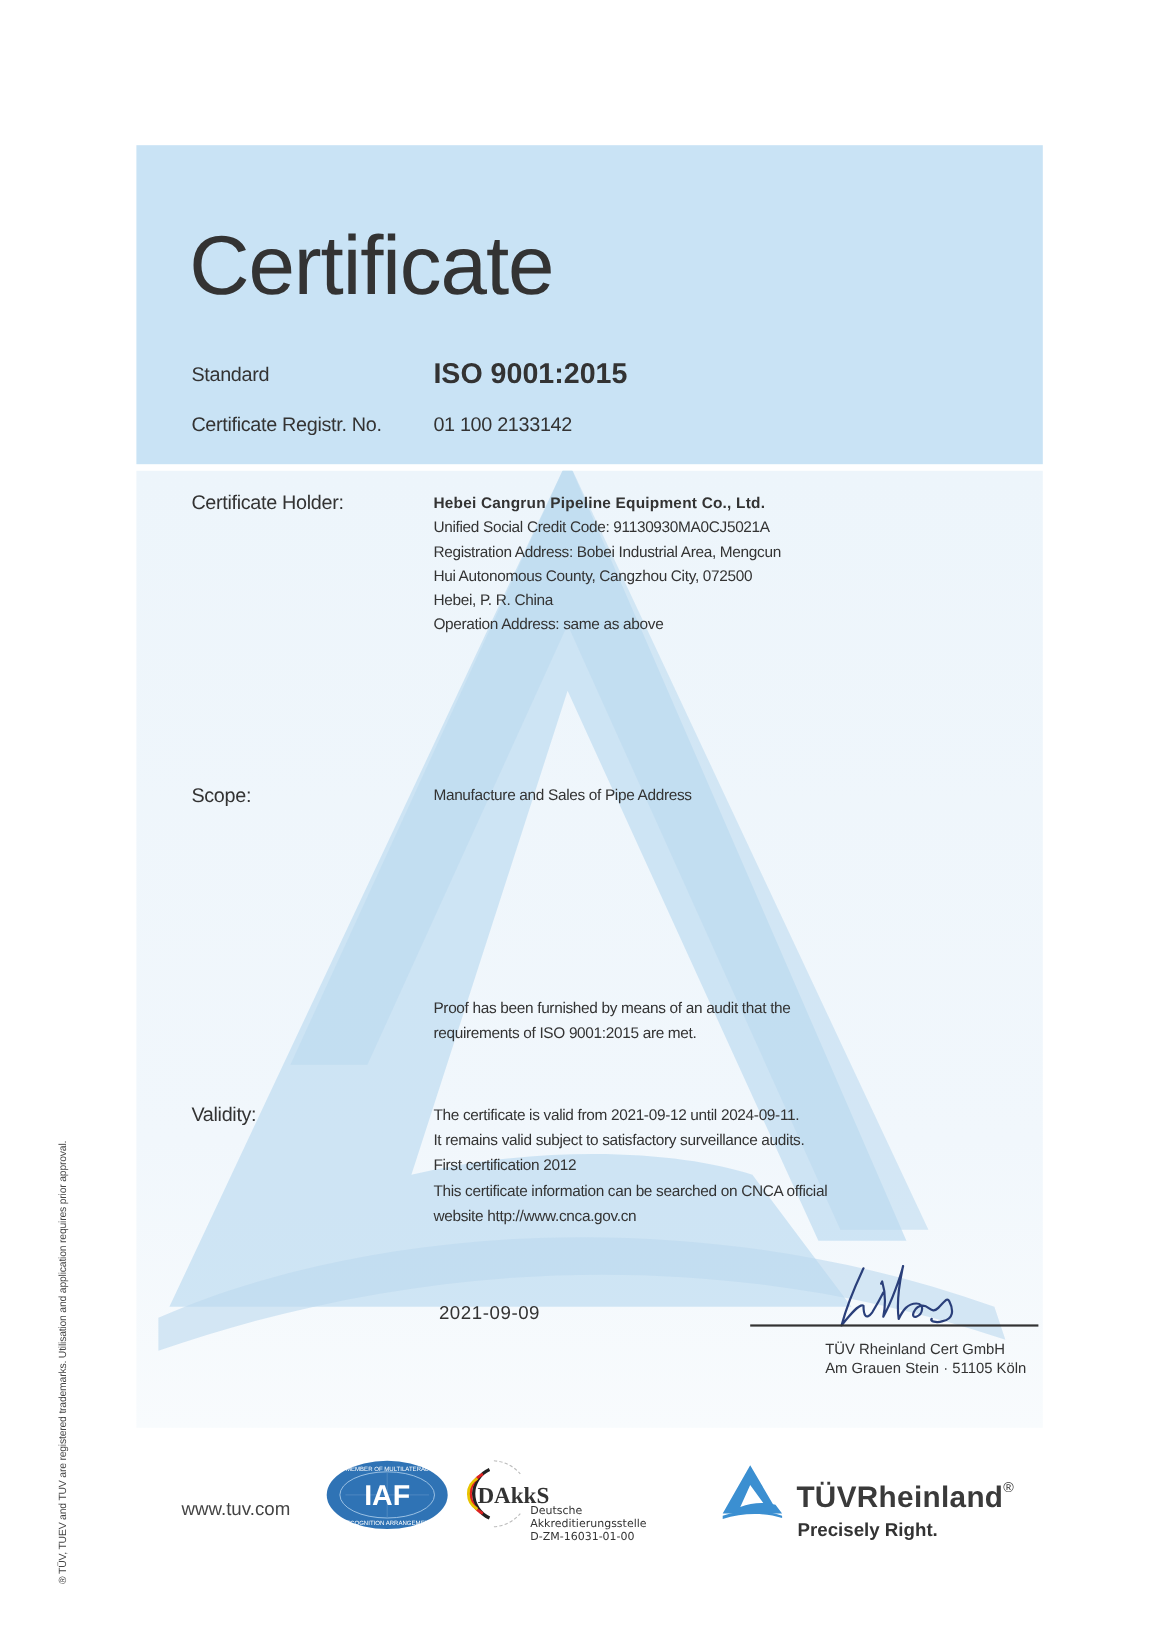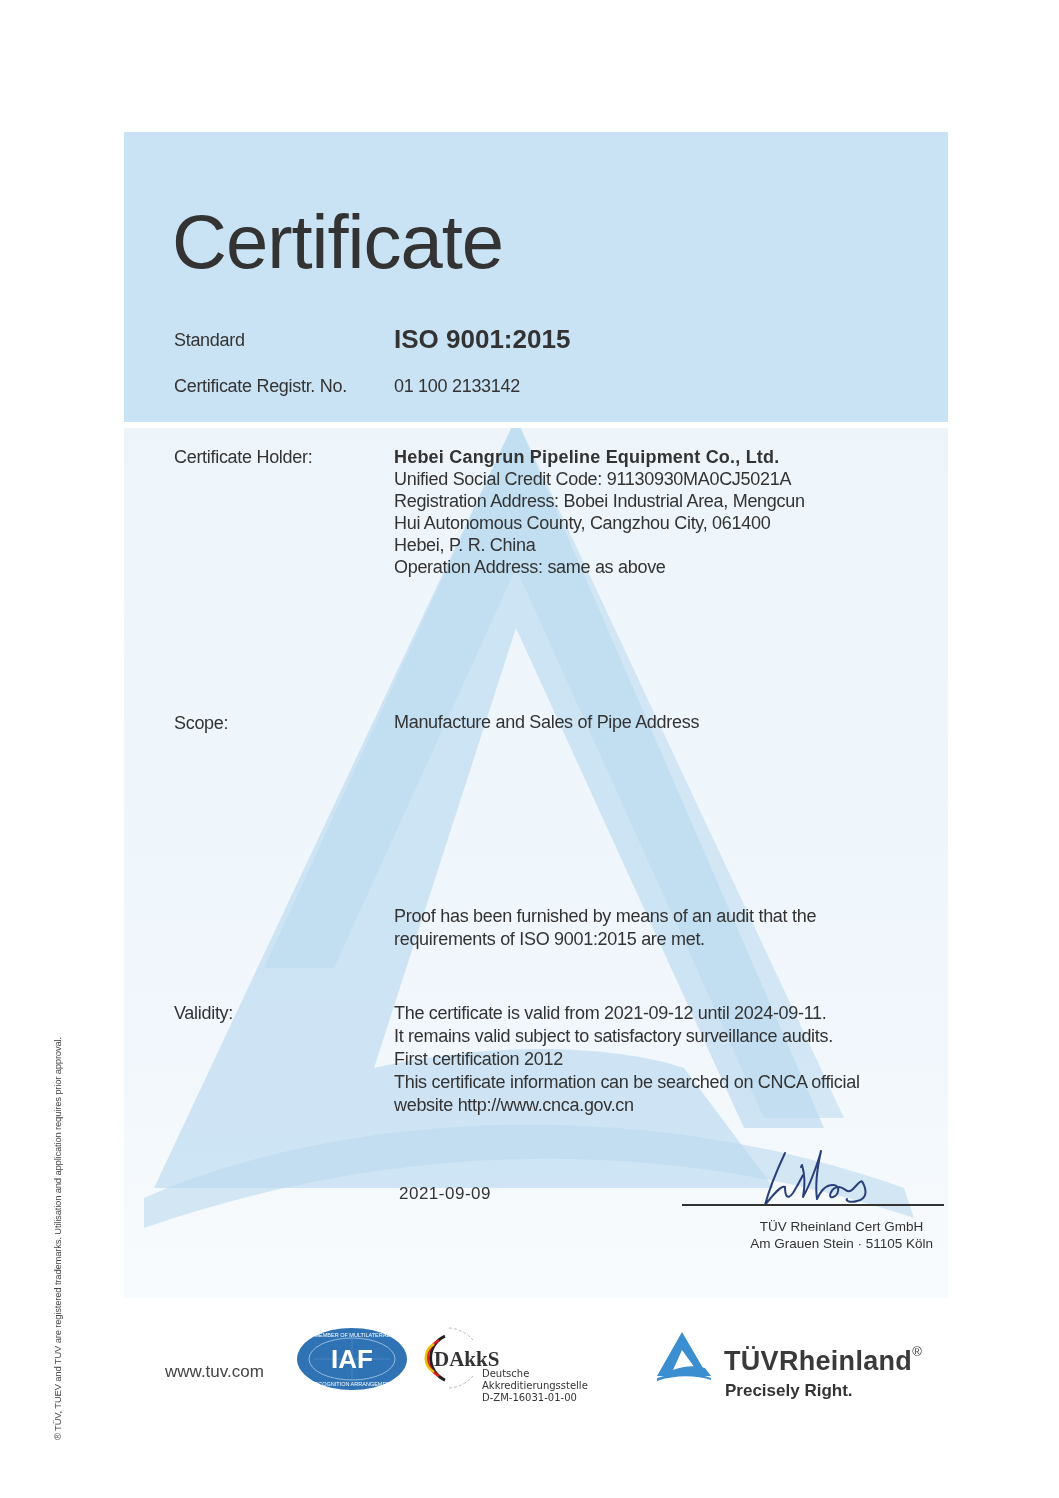--- a/index.html
+++ b/index.html
@@ -13,27 +13,27 @@
     }
     .body-panel {
       position: absolute; left: 124px; top: 428px; width: 824px; height: 870px;
       background: linear-gradient(180deg, #edf5fb 0%, #f1f7fc 70%, #f8fbfd 100%);
     }
     .watermark { position: absolute; left: 124px; top: 428px; width: 824px; height: 870px; pointer-events: none; }
     .title {
       position: absolute; left: 172px; top: 198px; font-size: 76px; color: #333333; letter-spacing: -1px;
     }
     .lbl { position: absolute; left: 174px; font-size: 18px; color: #333; letter-spacing: -0.3px; }
-    .val { position: absolute; left: 394px; font-size: 18px; color: #333; letter-spacing: -0.3px; line-height: 22px; }
+    .val { position: absolute; left: 394px; font-size: 14px; color: #333; letter-spacing: -0.3px; line-height: 22px; }
     .std-val { font-size: 26px; font-weight: bold; top: 328px; letter-spacing: 0; }
     .reg-val { font-weight: normal; top: 375px; font-size: 18px; }
     .holder-name { font-weight: bold; letter-spacing: 0.2px; }
     .sig-line { position: absolute; left: 682px; top: 1204px; width: 262px; height: 1.5px; background: #333; }
     .sig-svg { position: absolute; left: 755px; top: 1145px; }
-    .issuer { position: absolute; right: 126px; top: 1218px; text-align: center; font-size: 13.5px; line-height: 17px; color: #333; }
+    .issuer { position: absolute; right: 126px; top: 1218px; text-align: left; font-size: 13.5px; line-height: 17px; color: #333; }
     .date { position: absolute; left: 399px; top: 1184px; font-size: 17px; color: #333; letter-spacing: 0.5px; }
     .footer-url { position: absolute; left: 137px; top: 1362px; font-size: 17px; color: #444; margin-left: 28px; }
     .iaf { position: absolute; left: 296px; top: 1327px; }
     .dakks { position: absolute; left: 415px; top: 1318px; }
     .dakks-text { position: absolute; left: 482px; top: 1368px; font-size: 10px; line-height: 12px; color: #333; font-family: "DejaVu Sans", sans-serif; }
     .dakks-title { position: absolute; left: 434px; top: 1347px; font-family: "Liberation Serif", serif; font-weight: bold; font-size: 21px; color: #333; text-align: center; }
     .tuv-logo { position: absolute; left: 655px; top: 1330px; }
     .tuv-name { position: absolute; left: 724px; top: 1344px; font-size: 27px; color: #3a3a3a; font-weight: bold; letter-spacing: 0.3px; }
     .tuv-name .light { font-weight: bold; }
     .tuv-name sup { font-size: 13px; font-weight: normal; vertical-align: 14px; }
@@ -61,21 +61,21 @@
 <div class="val std-val">ISO 9001:2015</div>
 
 <div class="lbl" style="top:376px">Certificate Registr. No.</div>
 <div class="val reg-val">01 100 2133142</div>
 
 <div class="lbl" style="top:447px">Certificate Holder:</div>
 <div class="val" style="top:446px">
   <div class="holder-name">Hebei Cangrun Pipeline Equipment Co., Ltd.</div>
   <div>Unified Social Credit Code: 91130930MA0CJ5021A</div>
   <div>Registration Address: Bobei Industrial Area, Mengcun</div>
-  <div>Hui Autonomous County, Cangzhou City, 061400</div>
+  <div>Hui Autonomous County, Cangzhou City, 072500</div>
   <div>Hebei, P. R. China</div>
   <div>Operation Address: same as above</div>
 </div>
 
 <div class="lbl" style="top:713px">Scope:</div>
 <div class="val" style="top:711px">Manufacture and Sales of Pipe Address</div>
 
 <div class="val" style="top:905px; line-height:23px">
   <div>Proof has been furnished by means of an audit that the</div>
   <div>requirements of ISO 9001:2015 are met.</div>

